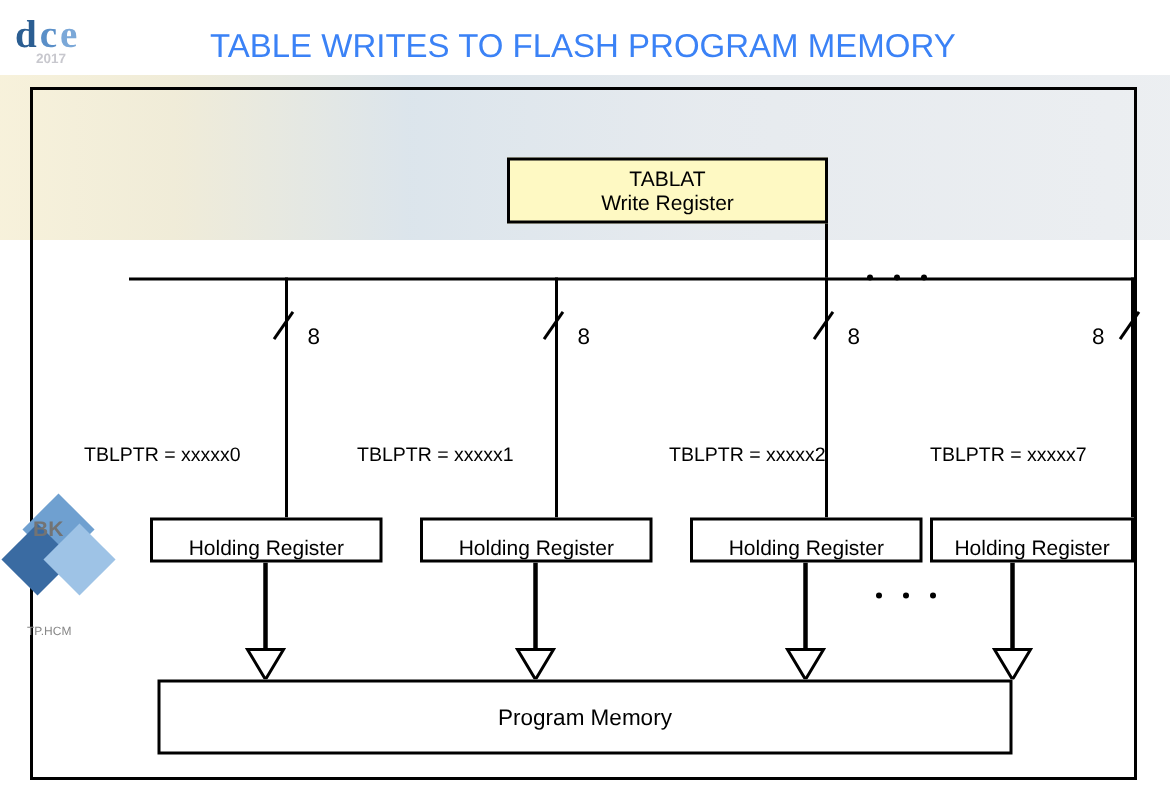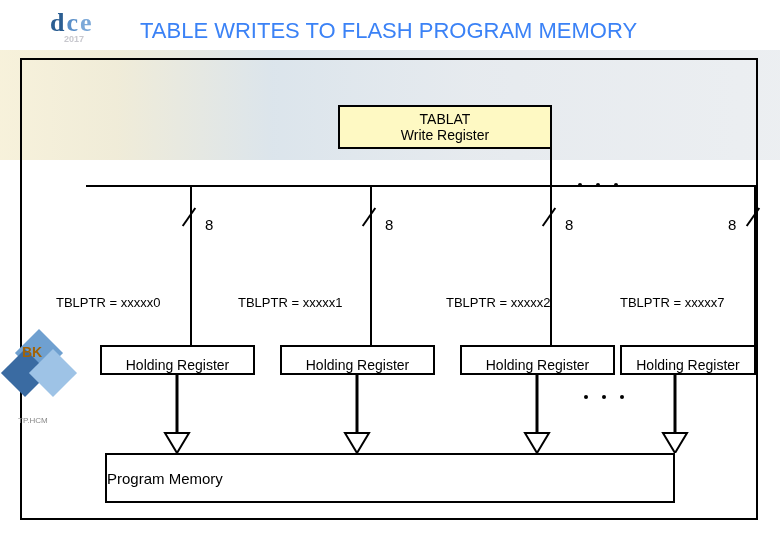--- a/index.html
+++ b/index.html
@@ -1,20 +1,20 @@
 <!DOCTYPE html>
 <html><head>
 <meta charset="utf-8">
 <style>
 * { margin: 0; padding: 0; box-sizing: border-box; }
 body { width: 780px; height: 540px; font-family: Arial, sans-serif; position: relative; background: #fff; overflow: hidden; }
 
 .bg-band { position: absolute; top: 50px; left: 0; right: 0; height: 110px; background: linear-gradient(90deg, #e8d898 0%, #d4c890 15%, #9ab4c8 35%, #b8c4d0 60%, #c8d0d8 100%); opacity: 0.35; }
 
-.logo-area { position: absolute; top: 8px; left: 10px; margin-left: 40px; }
+.logo-area { position: absolute; top: 8px; left: 10px; }
 .logo-text { font-family: Georgia, serif; font-size: 26px; font-weight: bold; letter-spacing: 2px; }
 .logo-d { color: #2b5e92; }
 .logo-c { color: #5a8fc8; }
 .logo-e { color: #7ba8d8; }
 .logo-year { font-size: 9px; color: #c8c8ce; margin-top: -4px; margin-left: 14px; font-weight: bold; }
 
 .title { position: absolute; top: 18px; left: 140px; font-size: 22px; font-weight: 500; color: #3b82f6; }
 
 .outer-box { position: absolute; top: 58px; left: 20px; width: 738px; height: 462px; border: 2px solid #000; background: transparent; }
 
@@ -33,34 +33,34 @@
 
 .col-drop { position: absolute; width: 2px; background: #000; }
 .col-tick { position: absolute; width: 22px; height: 2px; background: #000; transform: rotate(-55deg); }
 .col-8 { position: absolute; font-size: 15px; }
 .tblptr { position: absolute; font-size: 13px; }
 
 
 .hold-box { position: absolute; width: 155px; height: 30px; border: 2px solid #000; background: #fff; display: flex; align-items: flex-end; justify-content: center; font-size: 14px; }
 
 
-.pm-box { position: absolute; top: 453px; left: 105px; width: 570px; height: 50px; border: 2px solid #000; background: #fff; display: flex; align-items: center; font-size: 15px; }
+.pm-box { position: absolute; top: 453px; left: 105px; width: 570px; height: 50px; border: 2px solid #000; background: #fff; display: flex; align-items: center; justify-content: center; font-size: 15px; }
 
 
 .ell.h1 { top: 395px; left: 584px; }
 .ell.h2 { top: 395px; left: 602px; }
 .ell.h3 { top: 395px; left: 620px; }
 
 
 .bk-badge { position: absolute; top: 332px; left: 2px; width: 74px; height: 64px; }
 .bk-sq { position: absolute; transform: rotate(45deg); }
 .bk-sq.a { width: 34px; height: 34px; background: #6fa0d0; top: 4px; left: 20px; }
 .bk-sq.b { width: 34px; height: 34px; background: #3a6ba2; top: 24px; left: 6px; }
 .bk-sq.c { width: 34px; height: 34px; background: #9ec3e6; top: 24px; left: 34px; }
-.bk-text { position: absolute; top: 12px; left: 20px; font-size: 14px; font-weight: bold; color: #a16207; }
+.bk-text { position: absolute; top: 12px; left: 20px; font-size: 14px; font-weight: bold; color: #737373; }
 .bk-sub { position: absolute; top: 56px; left: 16px; font-size: 8px; color: #888; margin-top: 28px; }
 
 
 svg.arrow { position: absolute; }
 </style>
 </head>
 <body>
 
 <div class="bg-band"></div>
 

